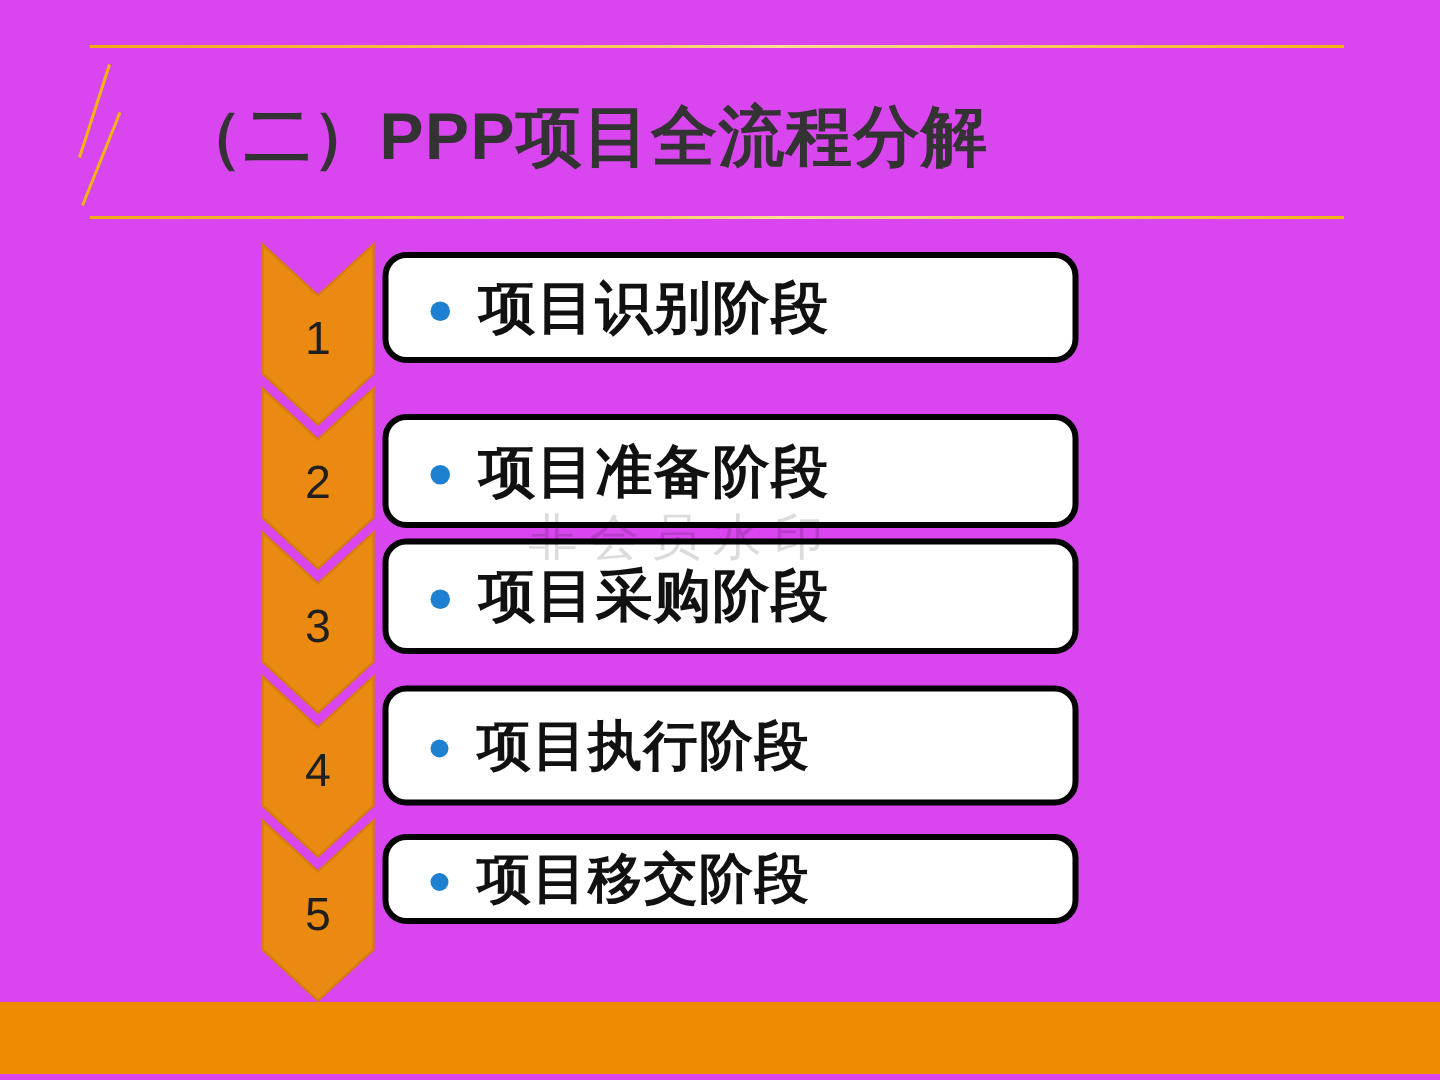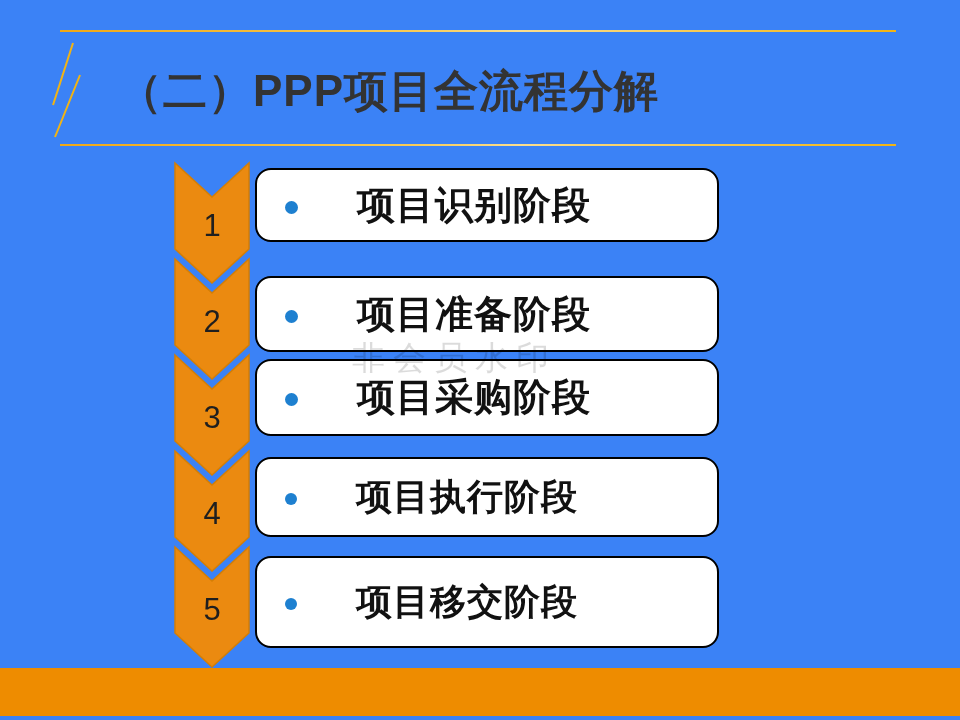--- a/index.html
+++ b/index.html
@@ -1,17 +1,17 @@
 <!DOCTYPE html>
 <html><head>
 <meta charset="utf-8">
 <style>
   html,body{margin:0;padding:0;background:#fff;}
   .slide{
-    position:relative;width:960px;height:720px;background:#3b82f6;overflow:hidden;
+    position:relative;width:960px;height:720px;background:#d946ef;overflow:hidden;
     font-family:"Liberation Sans","DejaVu Sans",sans-serif;
   }
   
   .gold-line{
     position:absolute;left:60px;width:836px;height:2px;
     background:linear-gradient(90deg,#F0A816 0%,#F8CB56 42%,#FBDE8F 55%,#F2B413 100%);
   }
   .gold-line.top{top:30px;}
   .gold-line.bottom{top:144px;}
   .slashes{position:absolute;left:45px;top:35px;}
@@ -23,28 +23,28 @@
   .chevrons{position:absolute;left:175px;top:163px;overflow:visible;}
   .chevrons polygon{fill:#EB8A10;stroke:#D57E04;stroke-width:1.5;}
   .stepnum{
     position:absolute;left:175px;width:74px;text-align:center;
     font-size:31px;font-weight:500;color:#1F1F1F;line-height:1;
   }
   .n1{top:210px}.n2{top:306px}.n3{top:402px}.n4{top:498px}.n5{top:594px}
   
   .stepbox{
     position:absolute;left:255px;width:464px;box-sizing:border-box;
-    border:2px solid #000000;border-radius:16px;background:#ffffff;
-    display:flex;align-items:center;padding:0 10px 0 28px;gap:40px;
+    border:4px solid #000000;border-radius:16px;background:#ffffff;
+    display:flex;align-items:center;padding:0 10px 0 28px;
   }
   .b1{top:168px;height:74px}
   .b2{top:276px;height:76px}
   .b3{top:359px;height:77px}
   .b4{top:457px;height:80px}
-  .b5{top:556px;height:92px}
+  .b5{top:556px;height:60px}
   .bullet{
     width:13px;height:13px;border-radius:50%;background:#1E80D0;
     margin-right:19px;flex:none;margin-top:4px;
   }
   .label{
     font-size:38px;font-weight:700;color:#111111;letter-spacing:1px;white-space:nowrap;
   }
   .b4 .label,.b5 .label{font-size:36px;}
   .b4 .bullet,.b5 .bullet{width:12px;height:12px;}
   .watermark{

